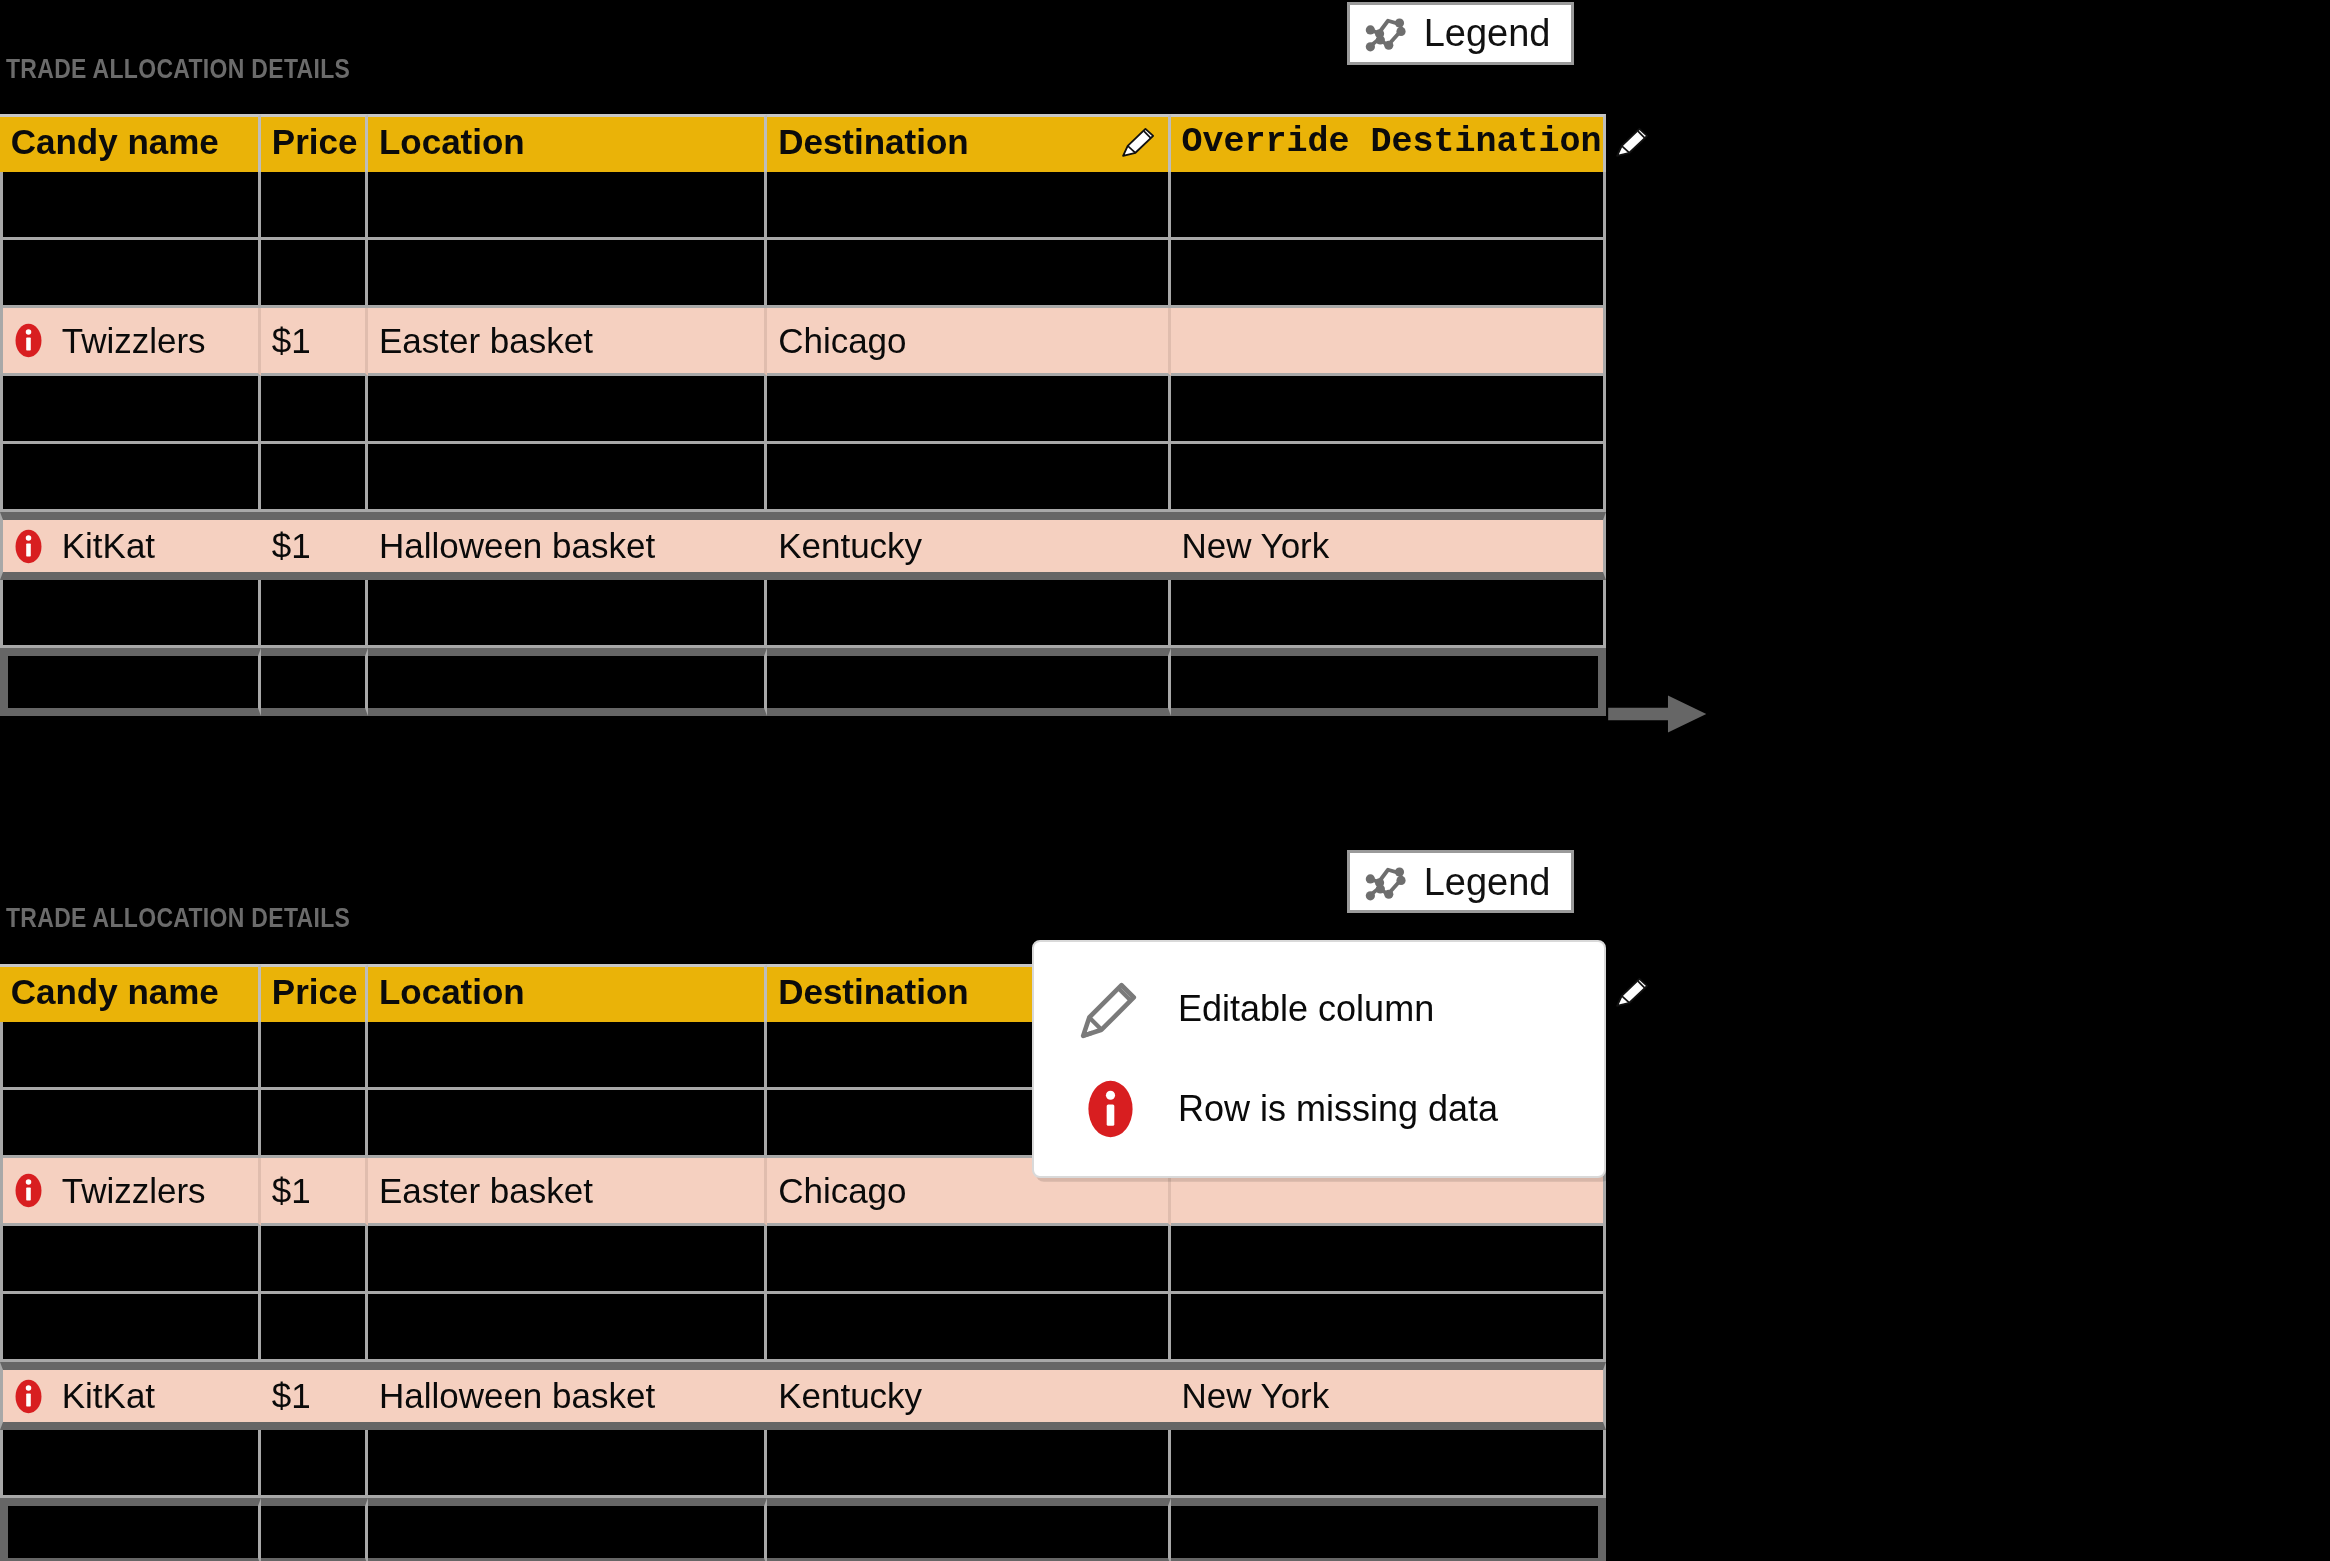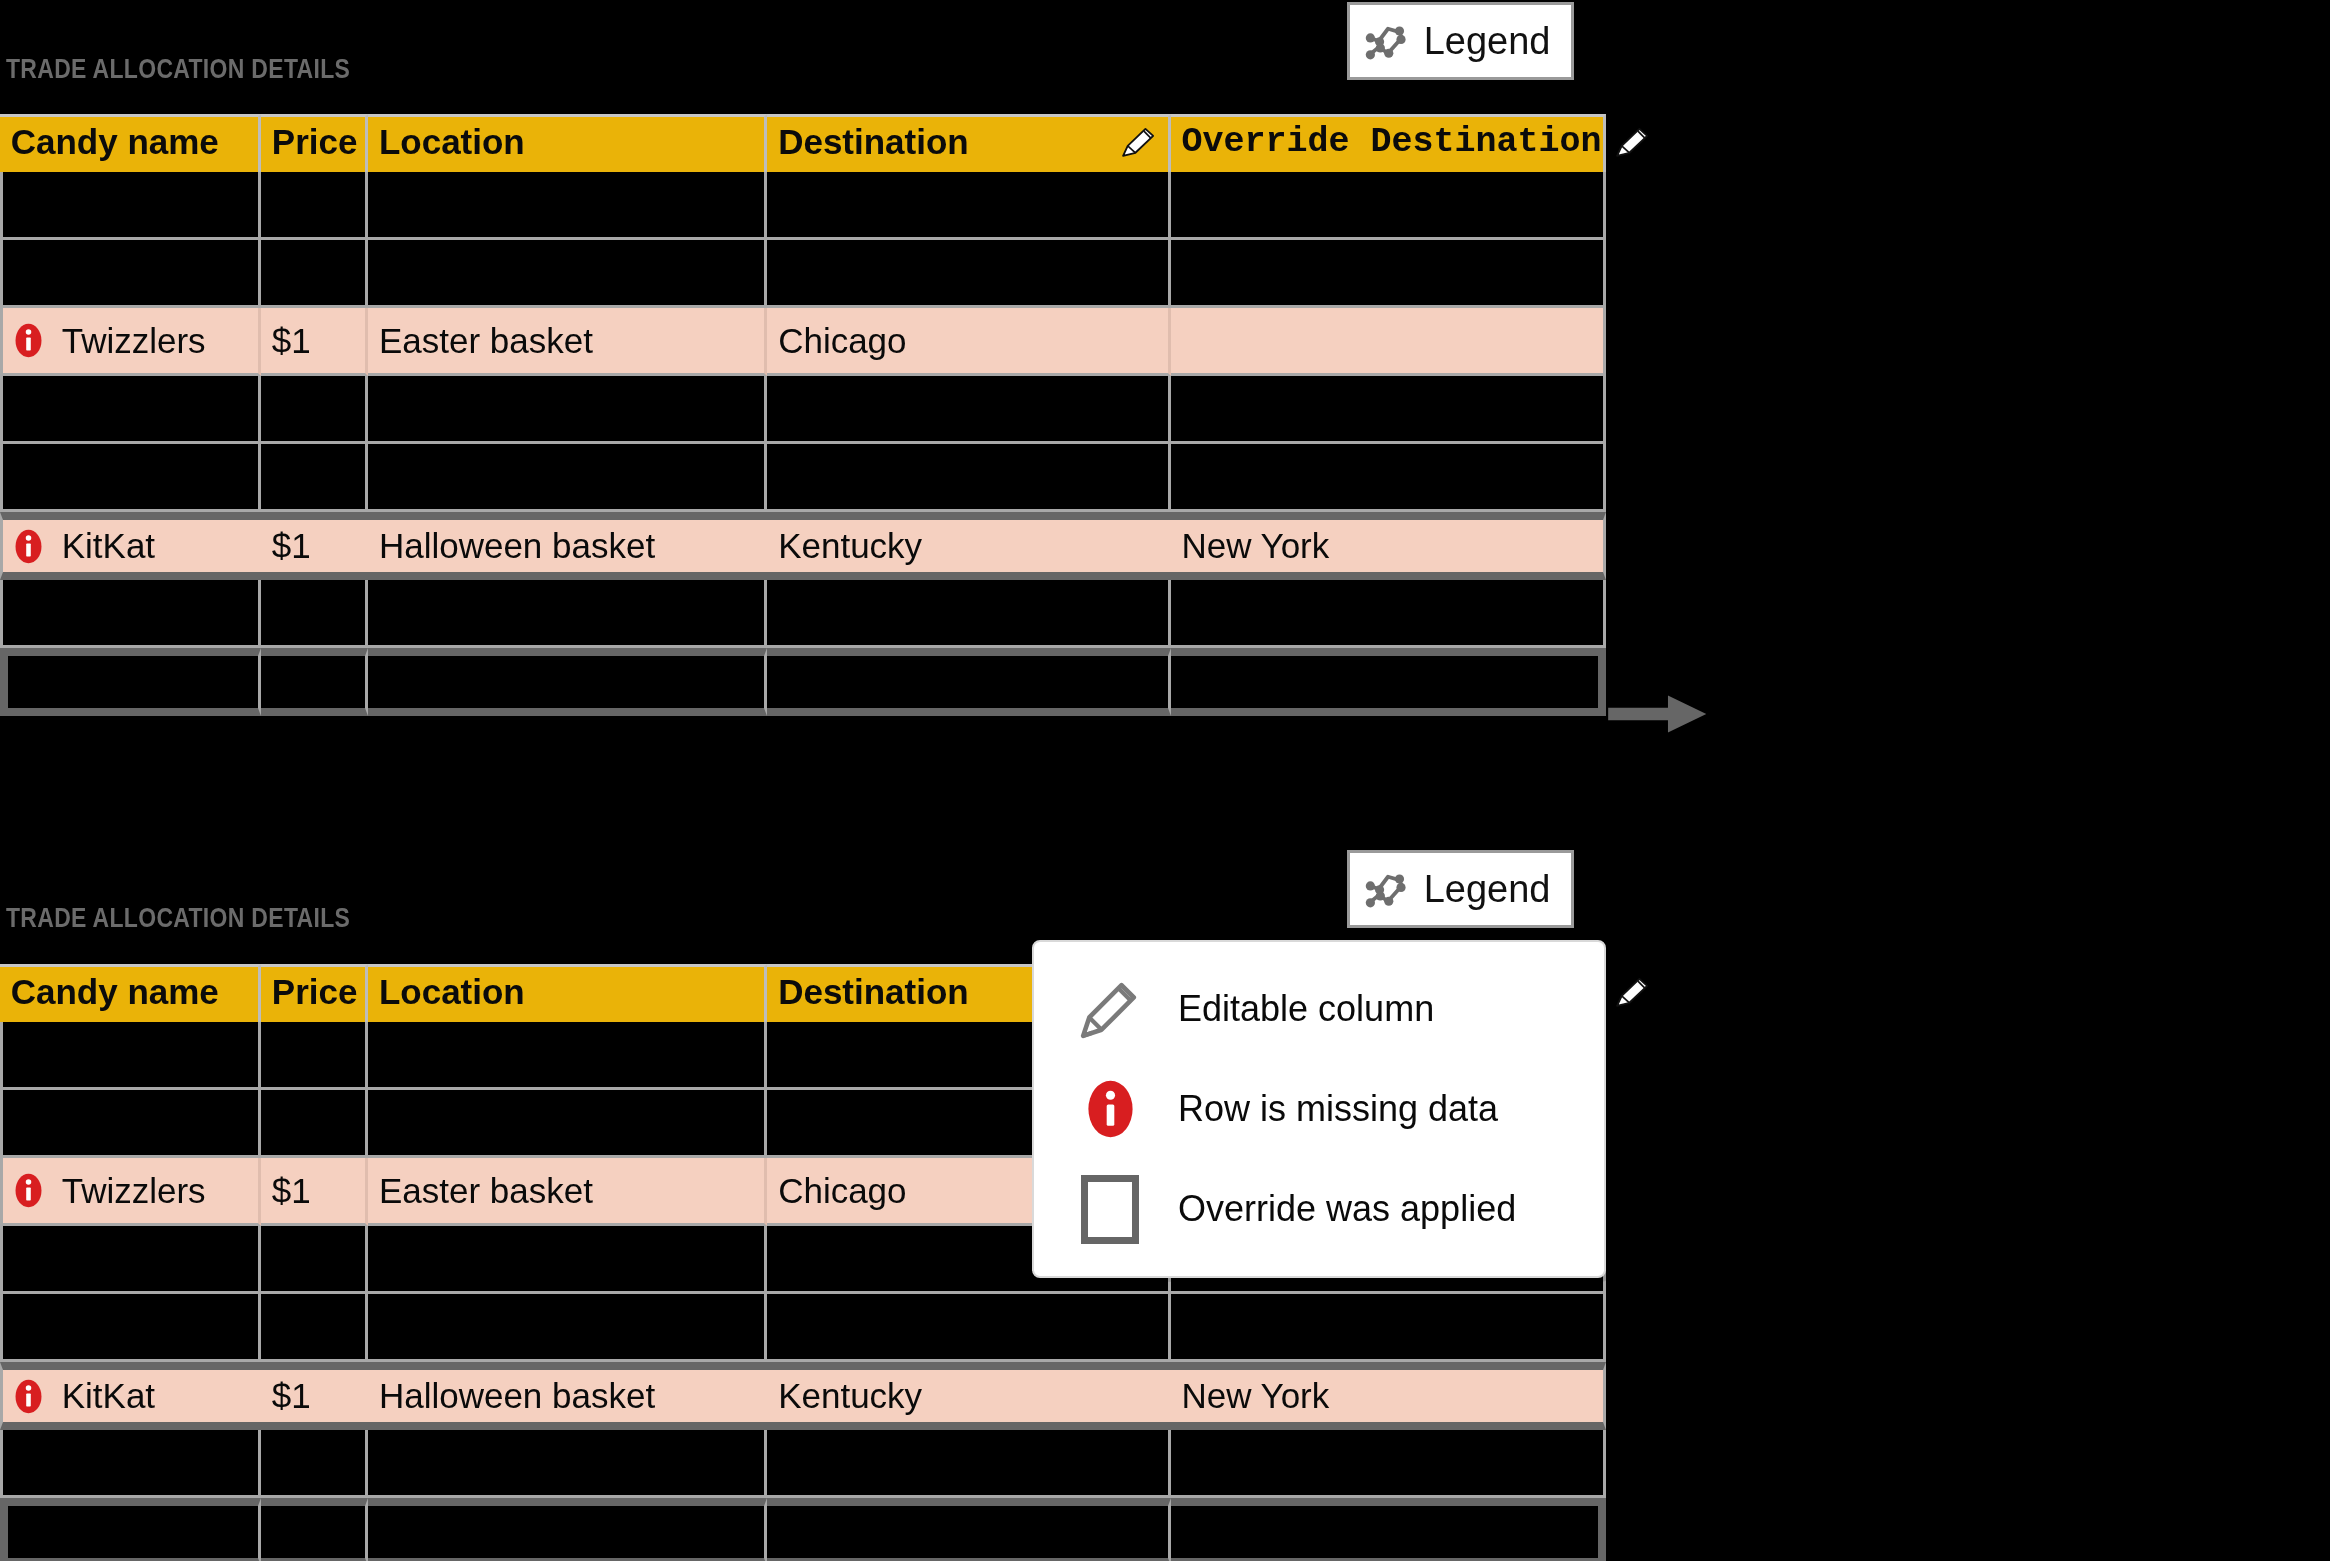--- a/index.html
+++ b/index.html
@@ -38,21 +38,21 @@
 
   
   .legend-btn {
     position: absolute;
     background: #FFFFFF;
     border: 3.8px solid #9A9A9A;
     display: flex;
     align-items: center;
     gap: 12.3px;
     padding: 0 20px 0 15.4px;
-    height: 78px;
+    height: 63px;
     cursor: pointer;
   }
   .legend-btn .lbl {
     font-size: 38px;
     color: #111111;
     line-height: 1;
     white-space: nowrap;
   }
   .legend-chart-icon { width: 46px; height: 40px; flex: 0 0 auto; display:block; }
 
@@ -507,23 +507,17 @@
         <span class="legend-glyph">
           <svg class="info-ico-lg" viewBox="0 0 66 84" aria-hidden="true">
             <ellipse cx="33" cy="42" rx="29" ry="37" fill="#D81E20"></ellipse>
             <rect x="28" y="36" width="10" height="28" rx="2" fill="#fff"></rect>
             <circle cx="33" cy="24" r="6" fill="#fff"></circle>
           </svg>
         </span>
         <span class="txt">Row is missing data</span>
       </div>
 
-      <div class="legend-row">
-        <span class="legend-glyph">
-          <span class="override-box"></span>
-        </span>
-        <span class="txt">Override was applied</span>
-      </div>
     </div>
   </div>
 
 </div>
 
 
 </body></html>

